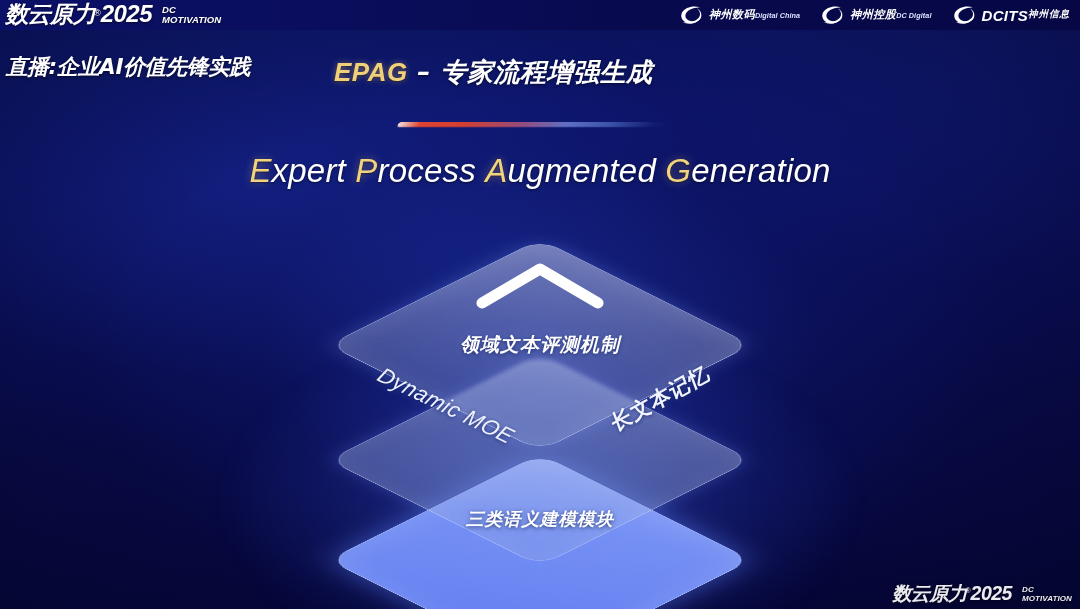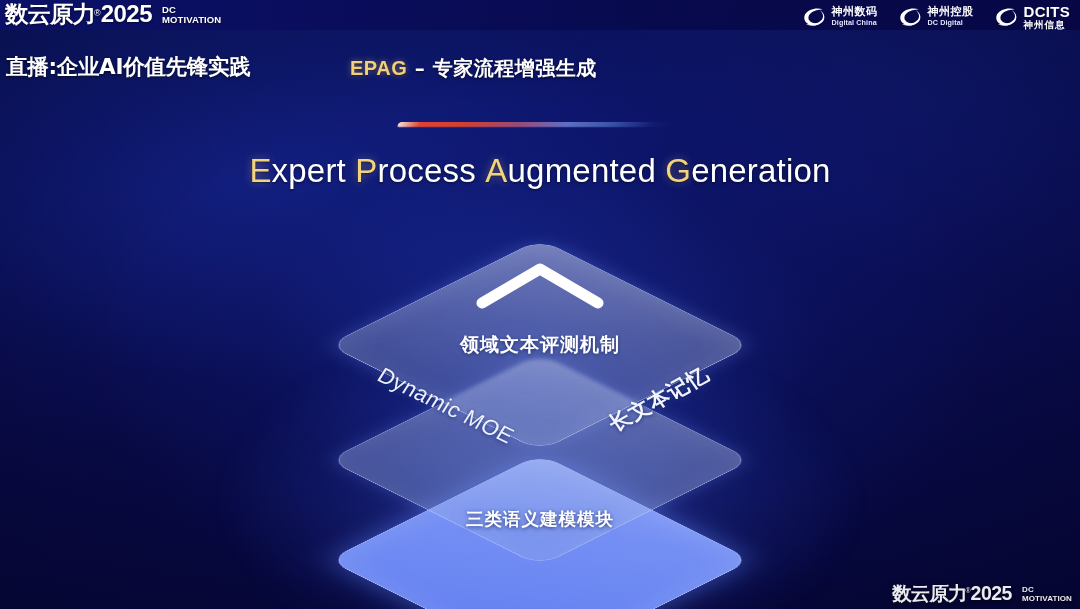--- a/index.html
+++ b/index.html
@@ -12,20 +12,21 @@
 
   
   #slide {
     position:absolute; inset:0;
     background:
       radial-gradient(ellipse 620px 420px at 50% 56%, rgba(40,70,210,0.40) 0%, rgba(20,35,140,0.16) 45%, rgba(0,0,0,0) 72%),
       radial-gradient(ellipse 760px 340px at 24% 30%, rgba(24,42,150,0.55) 0%, rgba(10,18,92,0.15) 58%, rgba(0,0,0,0) 78%),
       radial-gradient(ellipse 520px 300px at 88% 12%, rgba(20,30,120,0.45) 0%, rgba(0,0,0,0) 70%),
       linear-gradient(176deg, #0d1a72 0%, #0b1266 22%, #0a0e55 45%, #080a46 68%, #06063c 100%);
     overflow:hidden;
+    font-style:italic;
   }
   #slide::after{
     content:""; position:absolute; inset:0; pointer-events:none;
     background:radial-gradient(ellipse 1000px 520px at 50% 52%, rgba(0,0,0,0) 40%, rgba(2,2,26,0.55) 100%);
   }
 
   
   .header-bar{
     position:absolute; top:0; left:0; width:1080px; height:30px;
     background:linear-gradient(92deg,#0b1168 0%,#0a0d5c 30%,#080a4e 60%,#060744 100%);
@@ -54,21 +55,21 @@
   }
   .brand-dc .dc{ font-size:9.5px; font-weight:bold; color:#fff; letter-spacing:.2px; line-height:10px;}
   .brand-dc .mot{ font-size:9.5px; font-weight:bold; color:#fff; letter-spacing:.1px; line-height:10px;}
 
   
   .partners{
     position:absolute; right:10px; top:4px; display:flex; align-items:center; gap:20px; z-index:8;
   }
   .partner{ display:flex; align-items:center; gap:5px; }
   .swoosh{ width:25px; height:22px; flex:0 0 auto; }
-  .p-txt{ display:flex; flex-direction:column; line-height:9.5px; }
+  .p-txt{ display:flex; flex-direction:row; line-height:9.5px; }
   .p-cn{ font-size:11px; font-weight:bold; color:#fff; letter-spacing:.5px;
          font-family:"DejaVu Sans","Liberation Sans",sans-serif; }
   .p-en{ font-size:7.2px; font-weight:bold; color:#dfe4ff; letter-spacing:.1px; margin-top:1.5px;}
   .p-big{ font-size:15px; font-weight:bold; color:#fff; letter-spacing:.3px; line-height:15px;}
   .p-cn-sm{ font-size:9.5px; font-weight:bold; color:#fff; letter-spacing:1px;
             font-family:"DejaVu Sans","Liberation Sans",sans-serif; margin-top:1px;}
 
   
   .live-line{
     position:absolute; left:6px; top:52px; z-index:7;
@@ -76,23 +77,22 @@
     font-size:21.5px; font-weight:bold; color:#ffffff;
     letter-spacing:-0.3px;
     text-shadow:0 1px 3px rgba(0,0,0,.6);
     white-space:nowrap;
   }
 
   
   .main-title{
     position:absolute; left:334px; top:55px; z-index:7;
     font-family:"DejaVu Sans","Liberation Sans",sans-serif;
-    font-size:20px; font-weight:bold; white-space:nowrap;
+    font-size:26px; font-weight:bold; white-space:nowrap;
     letter-spacing:.5px;
-    margin-left:16px;
   }
   .t-gold{
     color:#f0d07a;
     font-family:"Liberation Sans",sans-serif;
     text-shadow:0 0 6px rgba(240,200,110,.45), 0 1px 2px rgba(0,0,0,.6);
   }
   .t-white{ color:#ffffff; text-shadow:0 1px 3px rgba(0,0,0,.6); }
 
   
   .divider{

